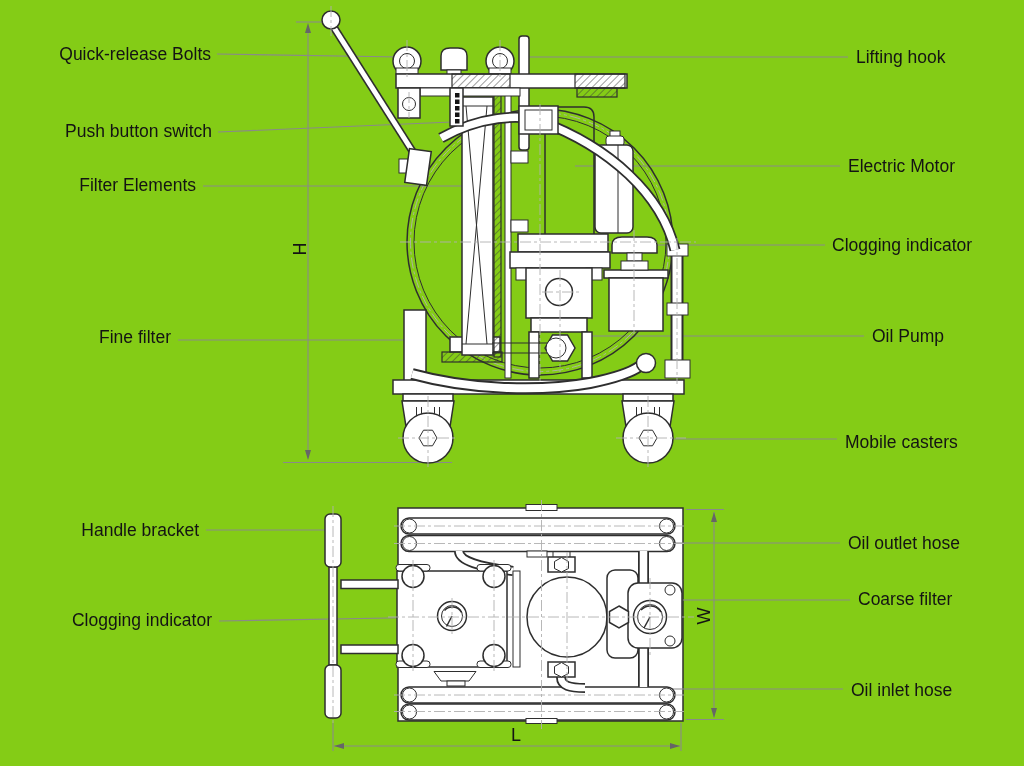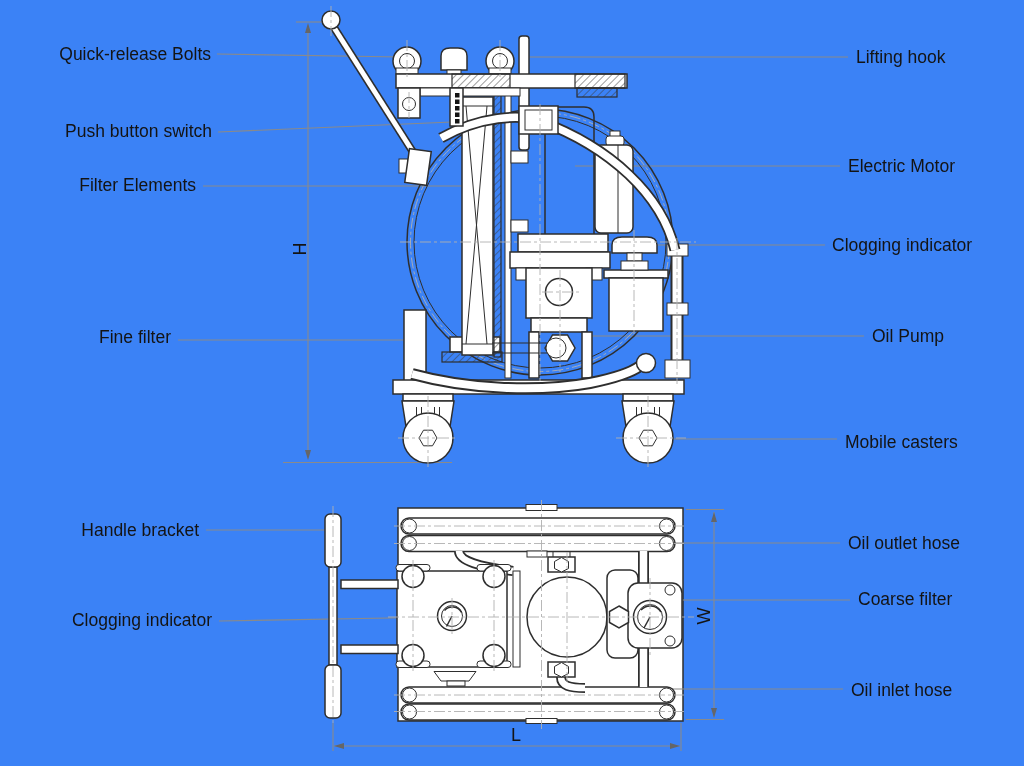--- a/index.html
+++ b/index.html
@@ -1,16 +1,16 @@
 <!DOCTYPE html>
 <html><head>
 <meta charset="utf-8">
 <style>
   html,body{margin:0;padding:0;background:#fff;}
-  .stage{position:relative;width:1024px;height:766px;background:#3b82f6;overflow:hidden;
+  .stage{position:relative;width:1024px;height:766px;background:#84cc16;overflow:hidden;
          font-family:"Liberation Sans",sans-serif;}
   svg{display:block;}
   .lbl{font-family:"Liberation Sans",sans-serif;font-size:17.5px;fill:#141414;}
   .dim{font-size:18px;}
   .ln{fill:none;stroke:#2e2e2e;stroke-width:1.5;}
   .lnt{fill:none;stroke:#2e2e2e;stroke-width:1;}
   .lnw{fill:#ffffff;stroke:#2e2e2e;stroke-width:1.5;}
   .lnwt{fill:#ffffff;stroke:#2e2e2e;stroke-width:1;}
   .hatch{fill:url(#hatch);stroke:#2e2e2e;stroke-width:1.2;}
   .cl{fill:none;stroke:#b0b0b0;stroke-width:0.9;stroke-dasharray:11 3 3 3;}

